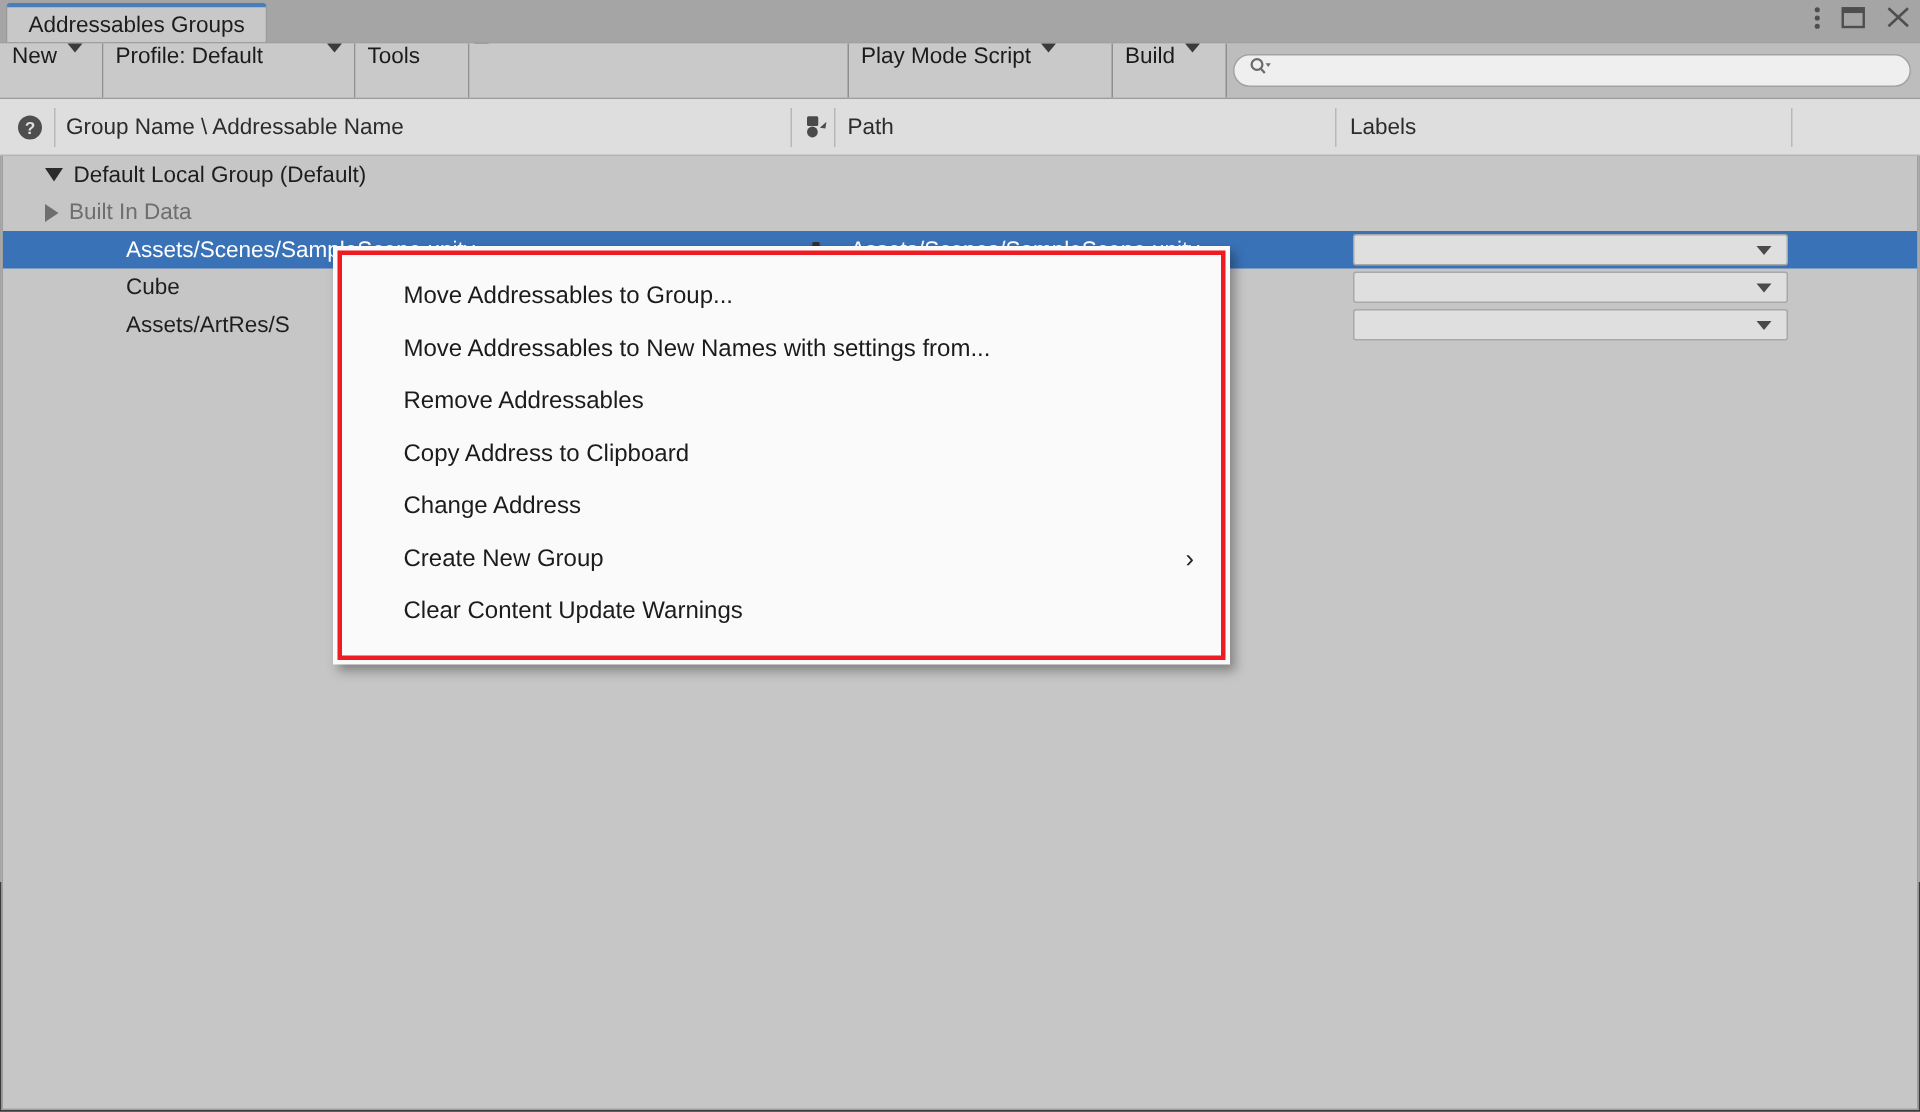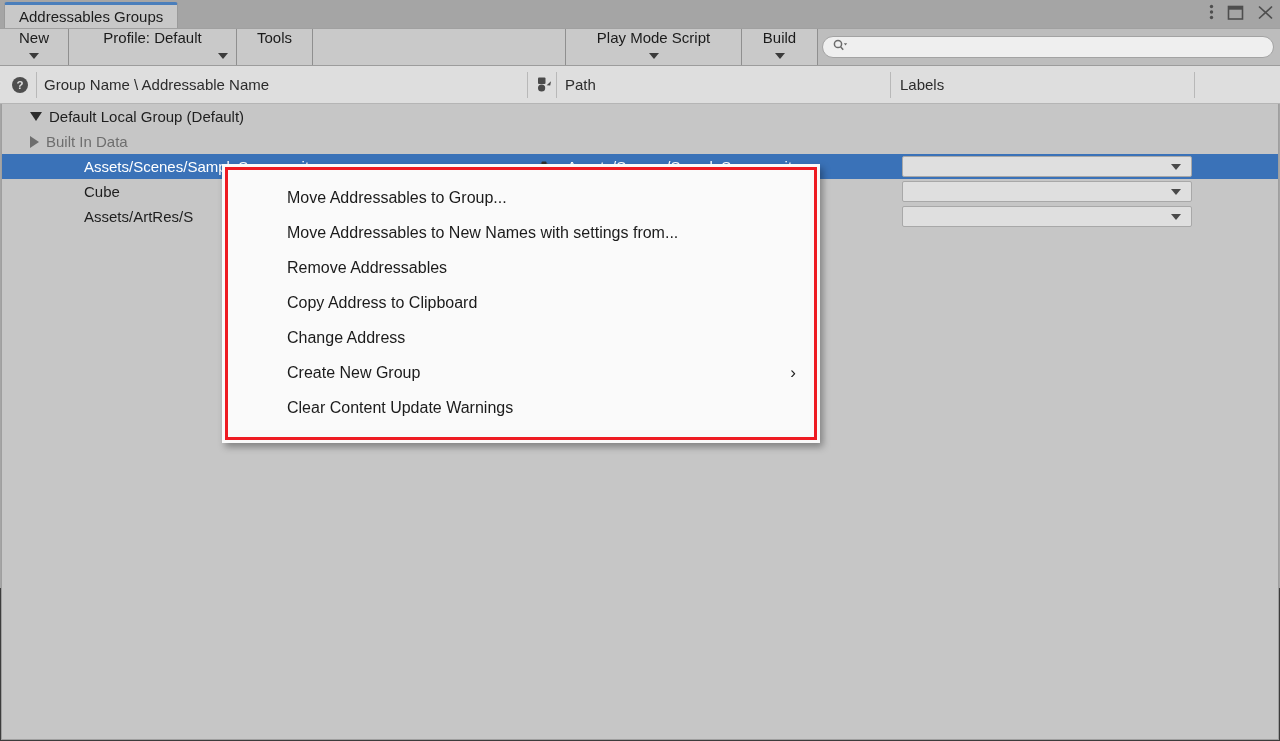--- a/index.html
+++ b/index.html
@@ -69,32 +69,31 @@
     height: 38px;
     background: #bdbdbd;
     border-top: 1px solid #a0a0a0;
     border-bottom: 1px solid #9c9c9c;
     box-sizing: border-box;
     display: flex;
     align-items: stretch;
   }
   .tb-btn {
     display: flex;
-    align-items: center;
+    align-items: flex-start;
     gap: 7px;
     padding: 0 8px;
     height: 100%;
     box-sizing: border-box;
     background: #c9c9c9;
     border-right: 1px solid #8f8f8f;
     color: #1b1b1b;
     font-size: 15px;
     white-space: nowrap;
     cursor: default;
-    flex-direction: column;
   }
   .tb-btn.wide { width: 250px; justify-content: flex-start; }
   .tb-btn.wide .tb-caret { margin-left: auto; }
   .tb-spacer {
     background: #c9c9c9;
     border-right: 1px solid #8f8f8f;
     height: 100%;
   }
   .tb-caret {
     width: 0; height: 0;
@@ -251,21 +250,21 @@
   }
   .ctx-inner {
     border: 3px solid #ee1b22;
     background: #fafafa;
     padding: 10px 0 12px 0;
   }
   .ctx-item {
     height: 35px;
     display: flex;
     align-items: center;
-    padding: 0 18px 0 59px;
+    padding: 0 18px 0 41px;
     font-size: 16px;
     color: #1b1b1b;
     white-space: nowrap;
     cursor: default;
   }
   .ctx-item .ctx-sub {
     margin-left: auto;
     color: #222;
     font-size: 17px;
     line-height: 1;

